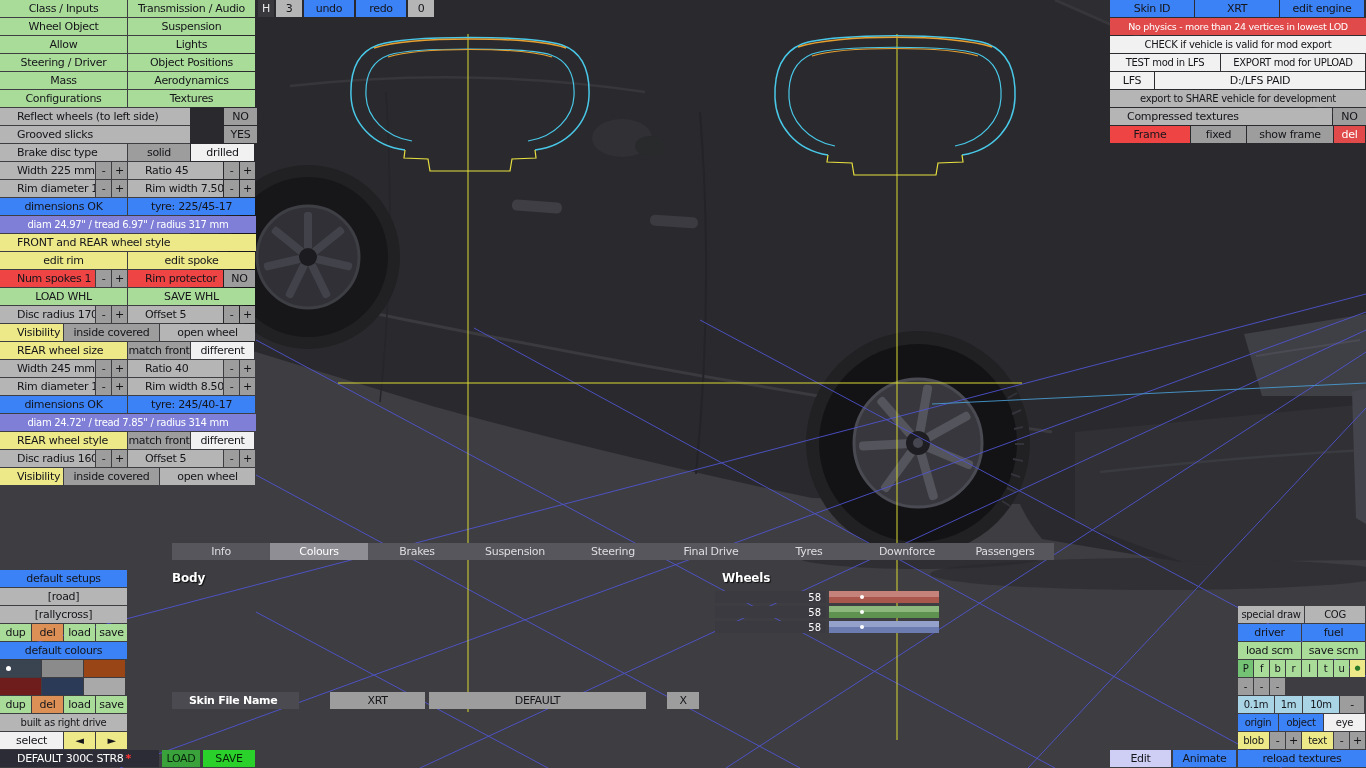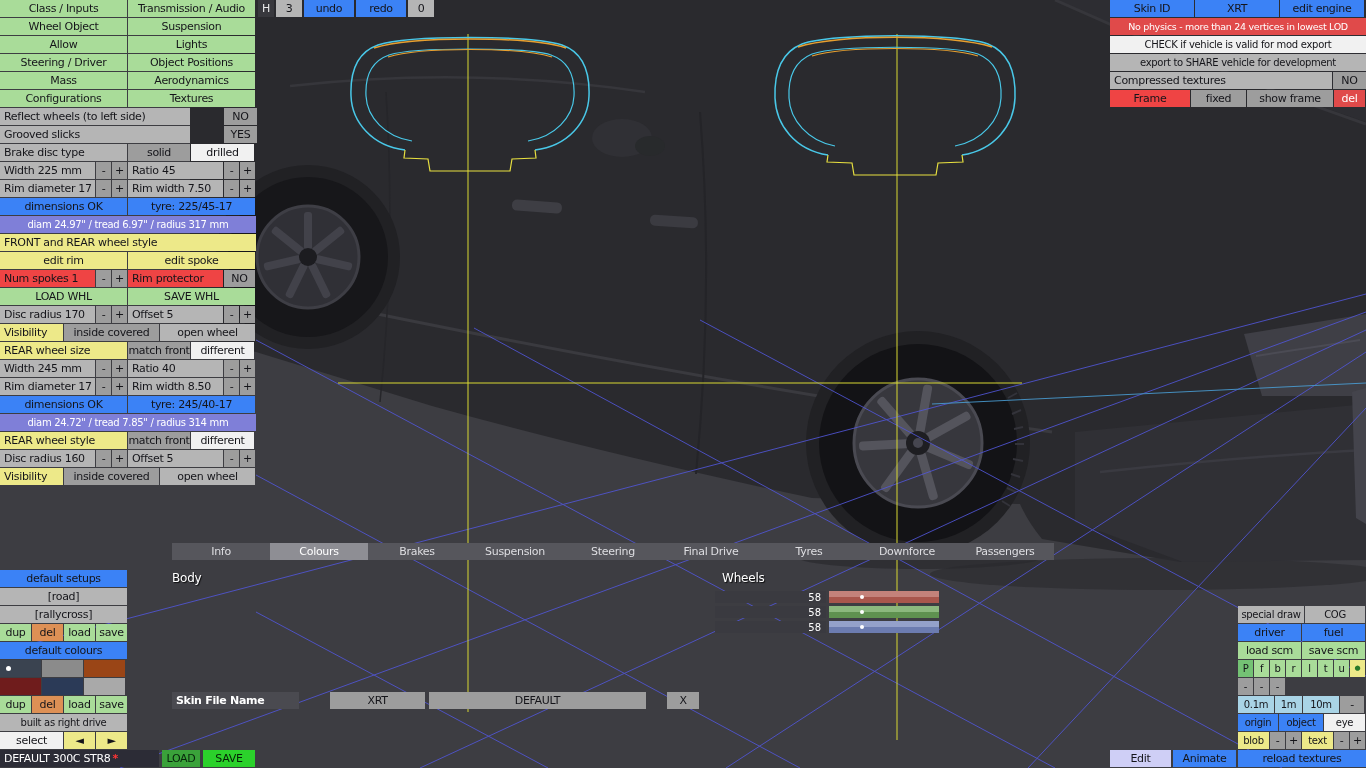--- a/index.html
+++ b/index.html
@@ -10,21 +10,21 @@
     -webkit-font-smoothing:antialiased;
   }
   .panel{position:absolute}
   .row{display:flex;gap:1px;margin-bottom:1px}
   .btn{
     position:relative;display:flex;align-items:center;justify-content:center;
     height:17px;font-size:11px;line-height:17px;letter-spacing:-0.3px;
     color:#15151a;box-sizing:border-box;flex:none;white-space:nowrap;overflow:hidden;
     cursor:default;
   }
-  .la{justify-content:flex-start;padding-left:4px}
+  .la{justify-content:flex-start;padding-left:17px}
   .fs9{font-size:9.5px}.fs10{font-size:10px}
   .green{background:#a9dc99}.green2{background:#74c274}
   .gray{background:#b5b5b5}.gray2{background:#9d9d9d}
   .dark{background:#38383d;color:#e8e8e8}
   .yellow{background:#ede989}
   .lav{background:#3b82f6}.lav2{background:#cfcff6}
   .peri{background:#7f7fd8;color:#fff}
   .cyan{background:#ef4444}
   .white{background:#f1f1f1}
   .red{background:#e04a4a;color:#fff}
@@ -38,21 +38,21 @@
   .w38{width:38px}.w40{width:40px}.w41{width:41px}.w44{width:44px}.w50{width:50px}
   .w52{width:52px}.w55{width:55px}.w60{width:60px}.w61{width:61px}.w62{width:62px}
   .w63{width:63px}.w66{width:66px}.w80{width:80px}.w84{width:84px}.w86{width:86px}
   .w95{width:95px}.w110{width:110px}.w127{width:127px}.w128{width:128px}
   .w144{width:144px}.w159{width:159px}.w190{width:190px}.w210{width:210px}
   .w217{width:217px}.w222{width:222px}.w256{width:256px}
   .tabbar{position:absolute;left:172px;top:543px;display:flex;}
   .tab{width:98px;height:17px;background:#56565c;color:#dedee2;display:flex;
        align-items:center;justify-content:center;font-size:11px;letter-spacing:-0.3px}
   .tab.sel{background:#8e8e94;color:#fff}
-  .vlabel{position:absolute;color:#fff;font-weight:normal;font-size:12px;
+  .vlabel{position:absolute;color:#fff;font-weight:bold;font-size:12px;
           text-shadow:1px 1px 1px rgba(0,0,0,.8);letter-spacing:-0.2px}
   .srow{display:flex;gap:3px;margin-bottom:3px}
   .sval{width:111px;height:12px;background:#3a3a40;color:#fff;font-size:10px;
         display:flex;align-items:center;justify-content:flex-end;padding-right:5px;box-sizing:border-box}
   .sbar{width:110px;height:12px;position:relative}
   .sbar.r{background:linear-gradient(180deg,#c4827a 0 50%,#a9564c 50% 100%)}
   .sbar.g{background:linear-gradient(180deg,#8cb87e 0 50%,#5f9150 50% 100%)}
   .sbar.b{background:linear-gradient(180deg,#94a1ca 0 50%,#6c7cb0 50% 100%)}
   .sdot{position:absolute;left:31px;top:4px;width:4px;height:4px;border-radius:50%;background:#fff}
   .sw{width:41px;height:17px;position:relative;flex:none}
@@ -330,20 +330,28 @@
     <div class="btn lav w84">XRT</div>
     <div class="btn lav w84">edit engine</div>
   </div>
   <div class="row">
     <div class="btn red w256 fs9">No physics - more than 24 vertices in lowest LOD</div>
   </div>
   <div class="row">
     <div class="btn white w256 fs10">CHECK if vehicle is valid for mod export</div>
   </div>
   <div class="row">
+    <div class="btn white w110 fs10">TEST mod in LFS</div>
+    <div class="btn white w144 fs10">EXPORT mod for UPLOAD</div>
+  </div>
+  <div class="row">
+    <div class="btn white w44">LFS</div>
+    <div class="btn white w210">D:/LFS PAID</div>
+  </div>
+  <div class="row">
     <div class="btn gray w256 fs10">export to SHARE vehicle for development</div>
   </div>
   <div class="row">
     <div class="btn gray w222 la">Compressed textures</div>
     <div class="btn gray2 w33">NO</div>
   </div>
   <div class="row">
     <div class="btn cyan w80">Frame</div>
     <div class="btn gray2 w55">fixed</div>
     <div class="btn gray2 w86">show frame</div>

